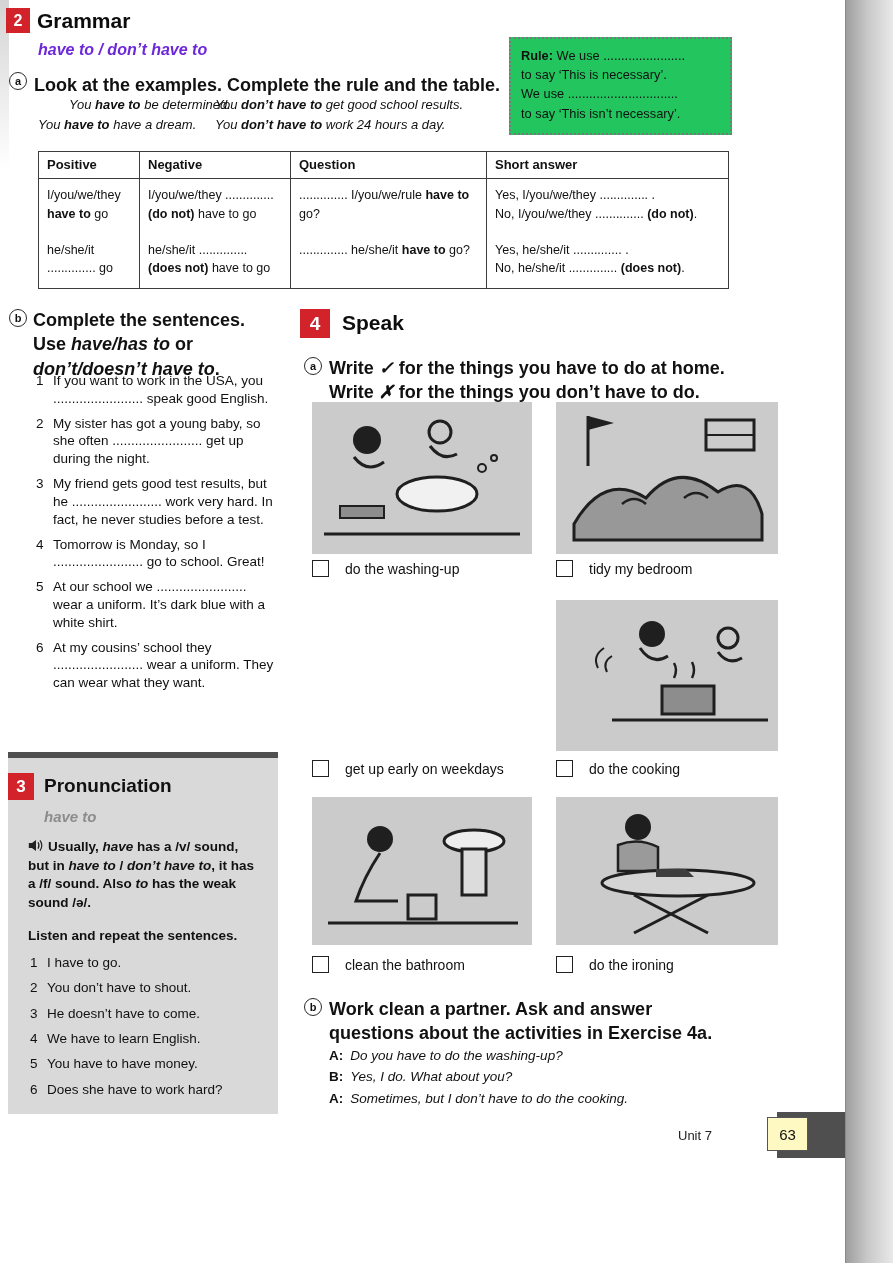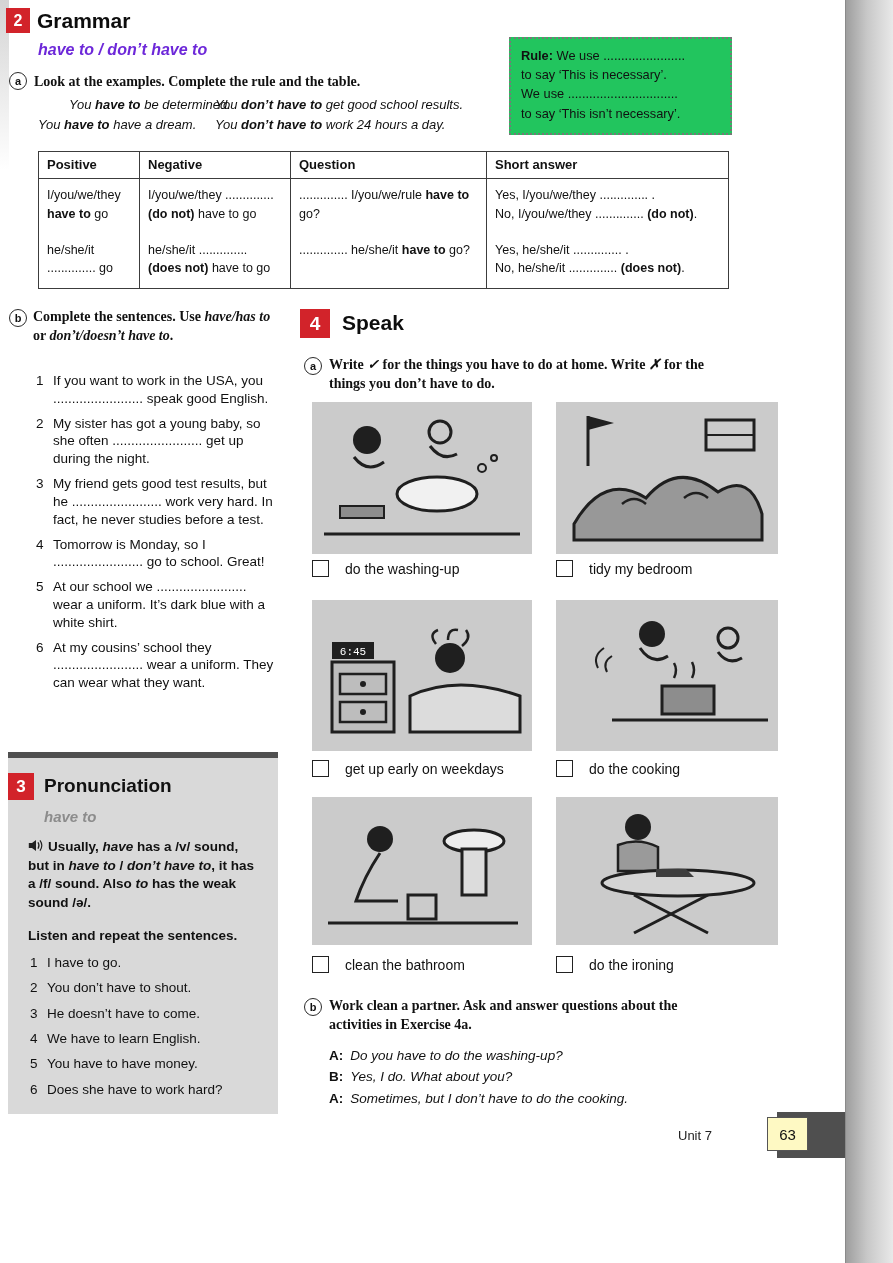--- a/index.html
+++ b/index.html
@@ -30,21 +30,21 @@
   .s-grammar { left:38px; top:41px; font-size:16px; }
 
   .circle-label { position:absolute; width:18px; height:18px; border:1.3px solid #2b2b2b;
     border-radius:50%; background:#fff; display:flex; align-items:center; justify-content:center;
     font-size:11px; font-weight:700; }
   .cl-a1 { left:9px;  top:72px; }
   .cl-b  { left:9px;  top:309px; }
   .cl-a2 { left:304px; top:357px; }
   .cl-b2 { left:304px; top:998px; }
 
-  .instr { position:absolute; font-weight:700; font-size:14px; line-height:1.35;font-family:Liberation Serif, serif; }
+  .instr { position:absolute; font-weight:700; font-size:18px; line-height:1.35; }
   .instr-a1 { left:34px; top:73px; }
   .instr-b  { left:33px; top:308px; width:238px; }
   .instr-4a { left:329px; top:356px; width:400px; }
   .instr-4b { left:329px; top:997px; width:392px; }
 
   .ex { position:absolute; font-size:13px; font-style:italic; }
   .exr1l { left:38px;  top:97px;margin-left:31px; }
   .exr1r { left:215px; top:97px; }
   .exr2l { left:38px;  top:117px; }
   .exr2r { left:215px; top:117px; }
@@ -268,34 +268,20 @@
       <path d="M66 102 q12 -10 24 0" stroke="#1f1f1f" stroke-width="2.5" fill="none"></path>
       <path d="M128 96 q12 -10 24 0" stroke="#1f1f1f" stroke-width="2.5" fill="none"></path>
     </svg>
   </div>
 
   <div class="cbx cb1"></div>
   <div class="actlabel al1">do the washing-up</div>
   <div class="cbx cb2"></div>
   <div class="actlabel al2">tidy my bedroom</div>
 
-  <div class="illus im3">
-    <svg viewBox="0 0 220 151" preserveAspectRatio="none">
-      <rect x="20" y="62" width="62" height="70" fill="#bdbdbd" stroke="#1f1f1f" stroke-width="3"></rect>
-      <rect x="28" y="74" width="46" height="20" fill="none" stroke="#1f1f1f" stroke-width="2.5"></rect>
-      <circle cx="51" cy="84" r="3" fill="#1f1f1f"></circle>
-      <rect x="28" y="102" width="46" height="20" fill="none" stroke="#1f1f1f" stroke-width="2.5"></rect>
-      <circle cx="51" cy="112" r="3" fill="#1f1f1f"></circle>
-      <rect x="20" y="42" width="42" height="17" fill="#1f1f1f"></rect>
-      <text x="41" y="55" text-anchor="middle" font-size="11" fill="#ffffff" font-family="Liberation Mono, monospace">6:45</text>
-      <circle cx="138" cy="58" r="15" fill="#1f1f1f"></circle>
-      <path d="M124 44 q-8 -10 2 -14 M136 40 q0 -12 10 -10 M150 46 q10 -8 4 -16" stroke="#1f1f1f" stroke-width="2.5" fill="none"></path>
-      <path d="M98 96 Q145 74 208 96 L208 132 L98 132 Z" fill="#dcdcdc" stroke="#1f1f1f" stroke-width="3"></path>
-    </svg>
-  </div>
   <div class="illus im4">
     <svg viewBox="0 0 222 151" preserveAspectRatio="none">
       <circle cx="96" cy="34" r="13" fill="#1f1f1f"></circle>
       <path d="M84 48 Q96 66 112 56" stroke="#1f1f1f" stroke-width="3" fill="none"></path>
       <circle cx="172" cy="38" r="10" fill="none" stroke="#1f1f1f" stroke-width="3"></circle>
       <path d="M162 52 Q172 66 186 58" stroke="#1f1f1f" stroke-width="3" fill="none"></path>
       <rect x="106" y="86" width="52" height="28" fill="#8d8d8d" stroke="#1f1f1f" stroke-width="3"></rect>
       <path d="M118 78 q4 -8 0 -15 M136 78 q4 -8 0 -16" stroke="#1f1f1f" stroke-width="2.5" fill="none"></path>
       <path d="M56 56 q-10 6 -5 16 M48 48 q-12 8 -6 20" stroke="#1f1f1f" stroke-width="2" fill="none"></path>
       <line x1="56" y1="120" x2="212" y2="120" stroke="#1f1f1f" stroke-width="3"></line>

